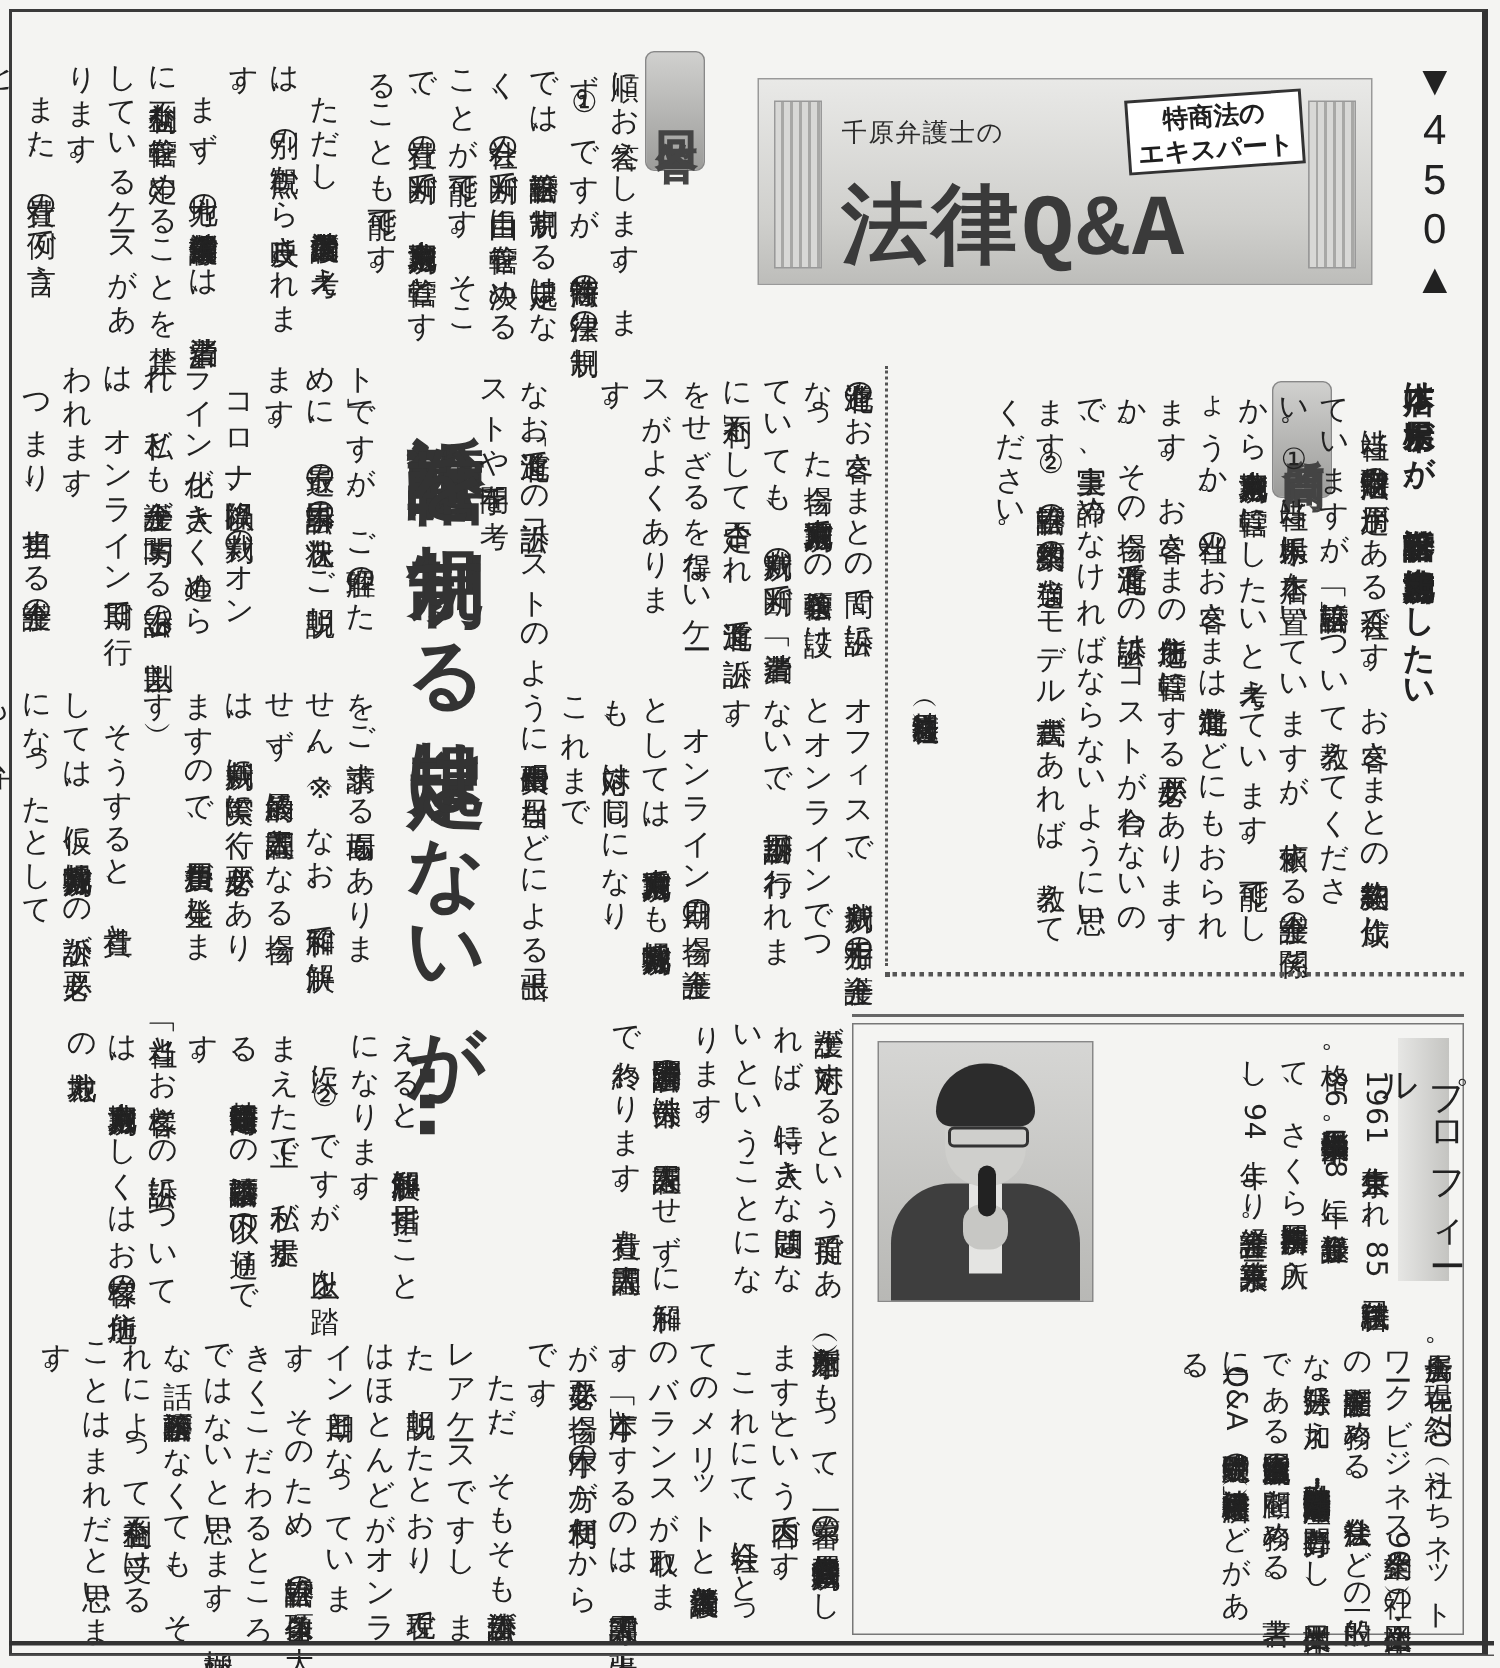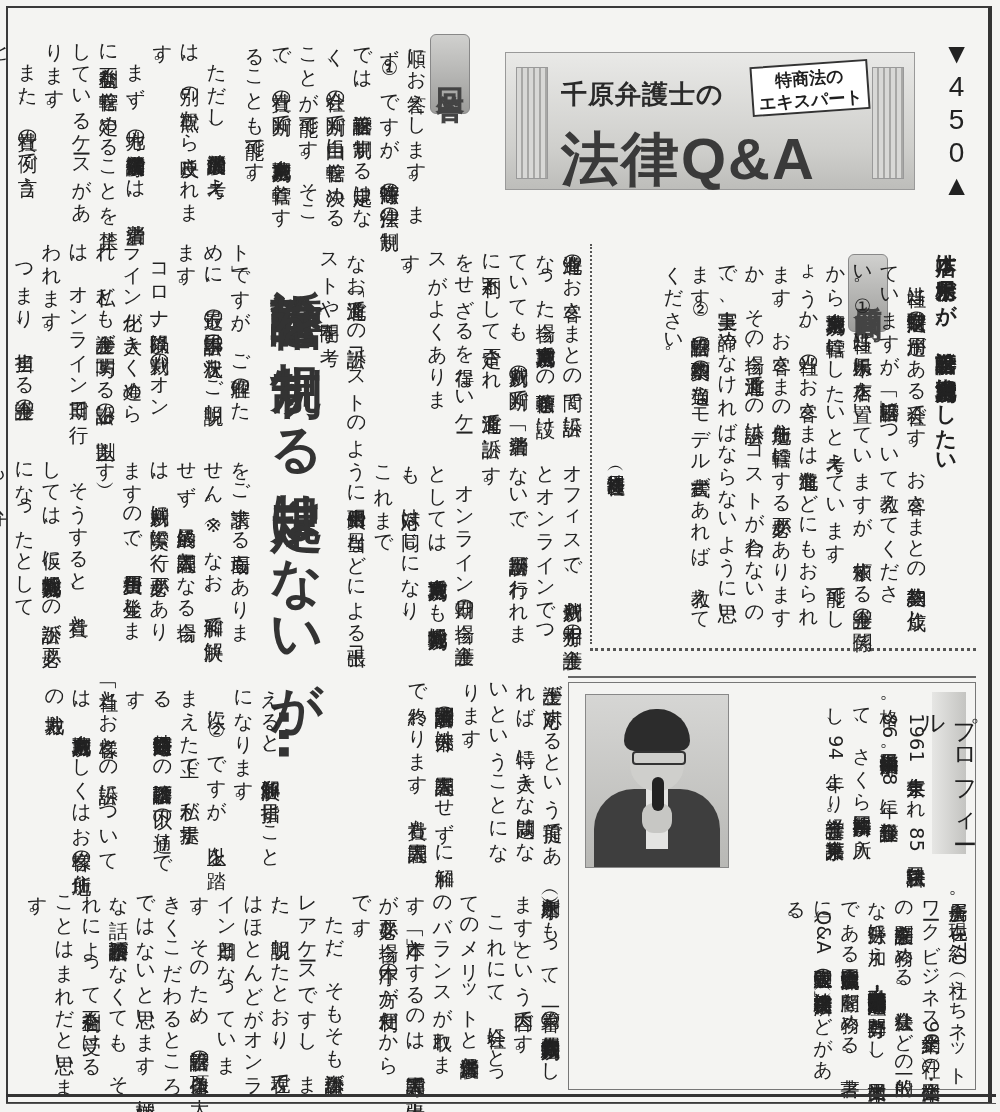--- a/index.html
+++ b/index.html
@@ -3,22 +3,22 @@
 <meta charset="utf-8">
 <style>
   html,body{margin:0;padding:0;}
   body{width:1000px;height:1112px;background:#f4f4f2;position:relative;overflow:hidden;font-family:"DejaVu Sans","Liberation Sans",sans-serif;color:#1e1e1e;}
   .frame{position:absolute;left:6px;top:6px;width:986px;height:1098px;border:2px solid #3a3a3a;border-right:4px solid #333;box-sizing:border-box;}
   .bottom-rule{position:absolute;left:6px;top:1094px;width:990px;height:6px;border-top:3px solid #333;border-bottom:1px solid #555;}
   .vcol{position:absolute;writing-mode:vertical-rl;font-size:19.5px;line-height:27px;letter-spacing:0.5px;white-space:pre-wrap;color:#222;}
   .serial{position:absolute;left:936px;top:40px;width:40px;height:160px;writing-mode:vertical-rl;text-orientation:upright;font-size:28px;color:#222;display:flex;align-items:center;justify-content:center;letter-spacing:2px;font-family:"Liberation Sans",sans-serif;}
   .banner{position:absolute;left:505px;top:52px;width:410px;height:138px;background:linear-gradient(#e9e9e7,#cfcfcc 70%,#bdbdba);border:1px solid #999;box-sizing:border-box;}
   .pillar{position:absolute;top:14px;width:30px;height:110px;background:repeating-linear-gradient(90deg,#d8d8d6 0 4px,#a8a8a6 4px 6px);border:1px solid #999;}
-  .banner-sub{position:absolute;left:55px;top:24px;font-size:26px;font-weight:bold;color:#2a2a2a;letter-spacing:1px;}
-  .banner-main{position:absolute;left:55px;top:68px;font-size:58px;font-weight:bold;color:#3a3a3a;letter-spacing:2px;font-family:Liberation Sans, sans-serif;}
+  .banner-sub{position:absolute;left:55px;top:24px;font-size:17px;font-weight:normal;color:#2a2a2a;letter-spacing:1px;}
+  .banner-main{position:absolute;left:55px;top:58px;font-size:58px;font-weight:bold;color:#3a3a3a;letter-spacing:2px;font-family:Liberation Mono, monospace;}
   .tag{position:absolute;left:245px;top:10px;width:118px;height:50px;background:#fff;border:2px solid #333;transform:rotate(-4deg);font-size:17px;font-weight:bold;line-height:22px;text-align:center;padding-top:2px;box-sizing:border-box;}
   .label-box{position:absolute;width:38px;border-radius:6px;background:linear-gradient(#d0d0ce,#9c9c9a);border:1px solid #888;writing-mode:vertical-rl;text-orientation:upright;font-size:27px;font-weight:bold;color:#fff;-webkit-text-stroke:1px #444;display:flex;align-items:center;justify-content:center;letter-spacing:8px;}
   .q-title{position:absolute;left:932px;top:238px;writing-mode:vertical-rl;font-size:21px;font-weight:bold;color:#222;letter-spacing:0.5px;line-height:27px;}
   .dotted{position:absolute;border-style:dotted;border-color:#555;border-width:0;}
   .headline{position:absolute;left:266px;top:248px;width:66px;writing-mode:vertical-rl;font-size:52px;font-weight:bold;color:#333;letter-spacing:3px;font-family:"DejaVu Sans",sans-serif;}
   .profile-box{position:absolute;left:568px;top:682px;width:408px;height:408px;border:1px solid #777;box-sizing:border-box;}
   .profile-top{position:absolute;left:568px;top:676px;width:408px;border-top:2px solid #666;}
   .photo{position:absolute;left:585px;top:694px;width:142px;height:172px;background:linear-gradient(#d6d6d4,#b8b8b5);overflow:hidden;border:1px solid #888;}
   .photo .hair{position:absolute;left:38px;top:14px;width:66px;height:42px;background:#2c2c2c;border-radius:32px 32px 10px 10px;}
   .photo .face{position:absolute;left:44px;top:34px;width:54px;height:62px;background:#cfcfcc;border-radius:22px 22px 26px 26px;}

